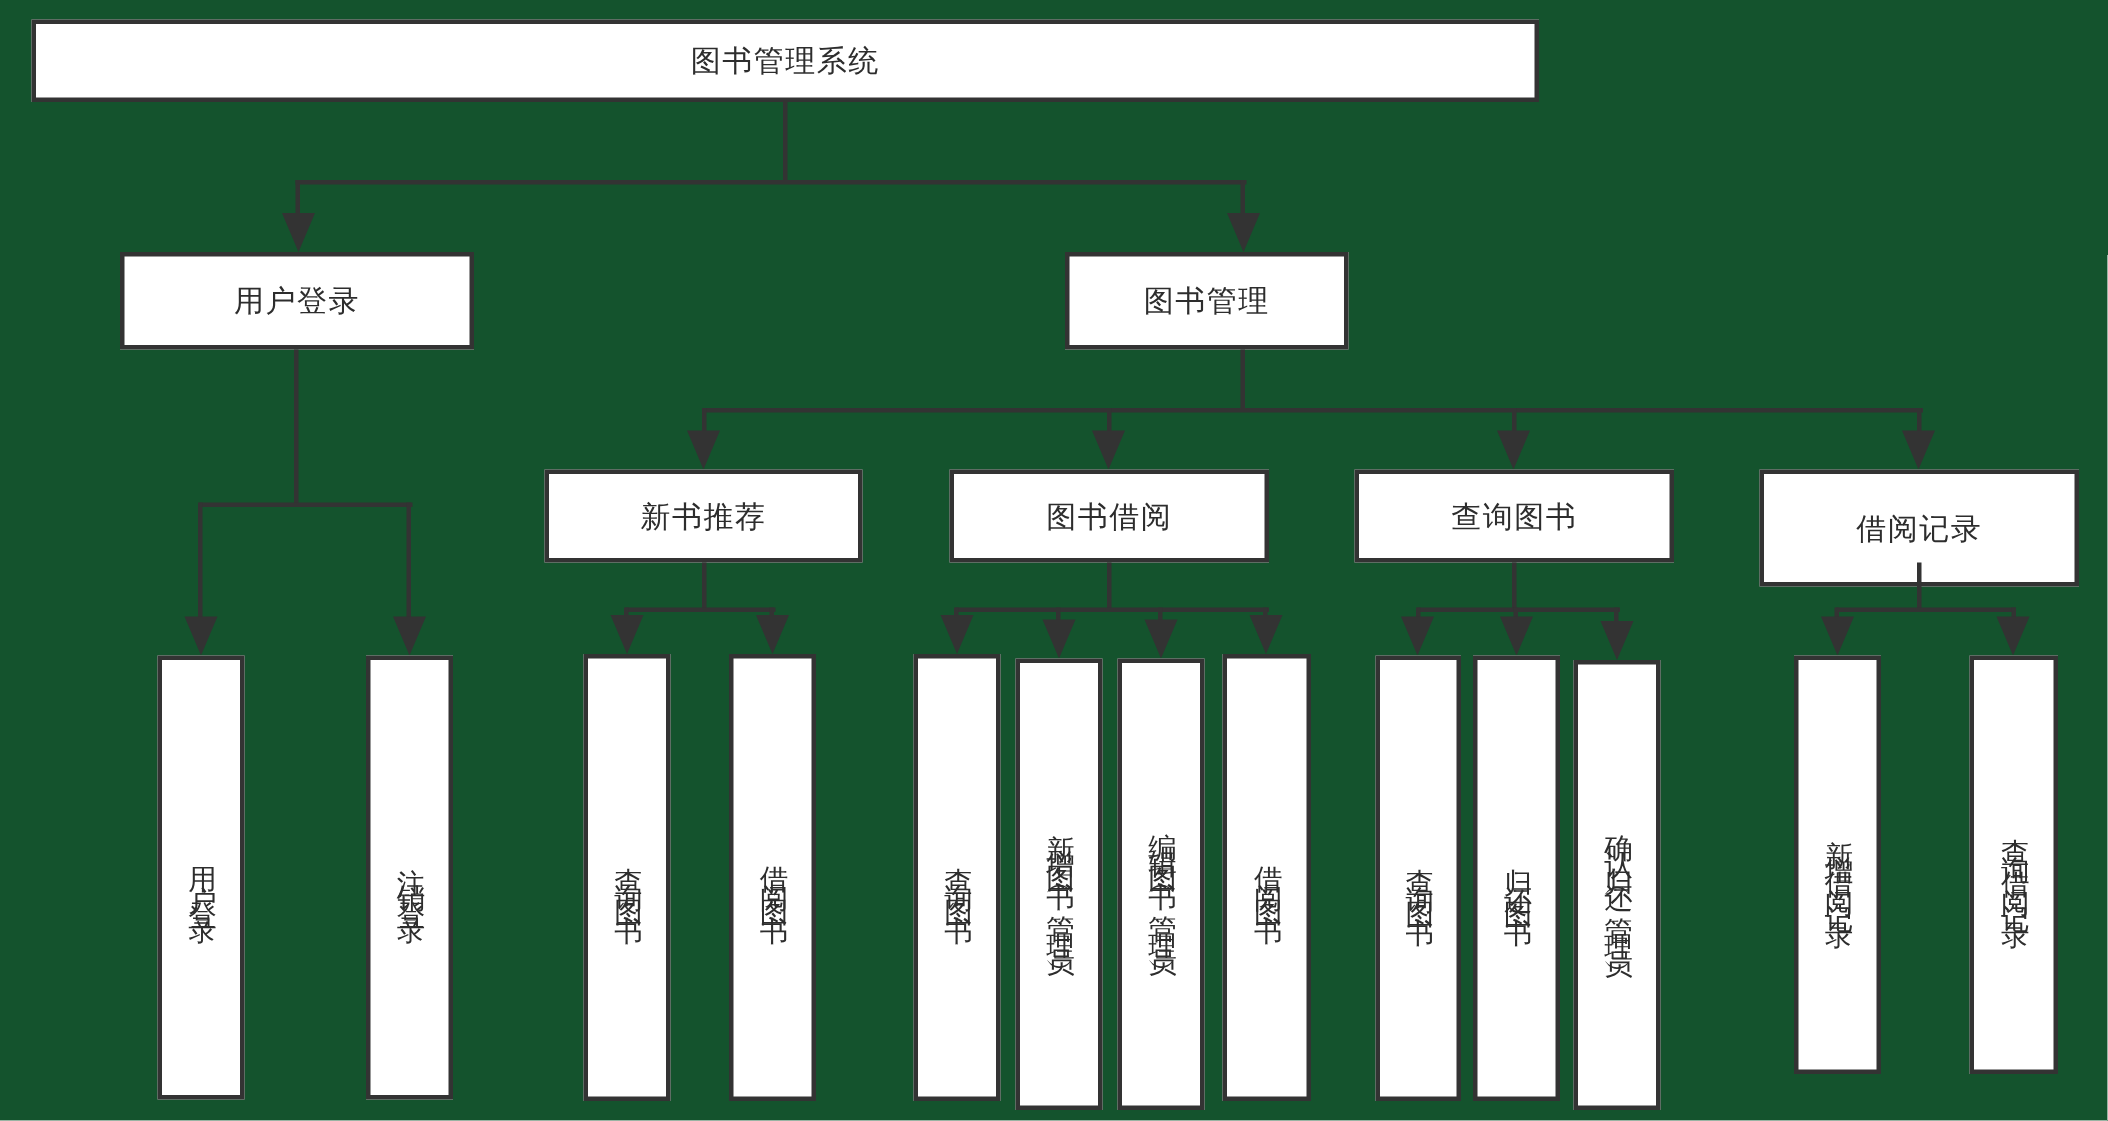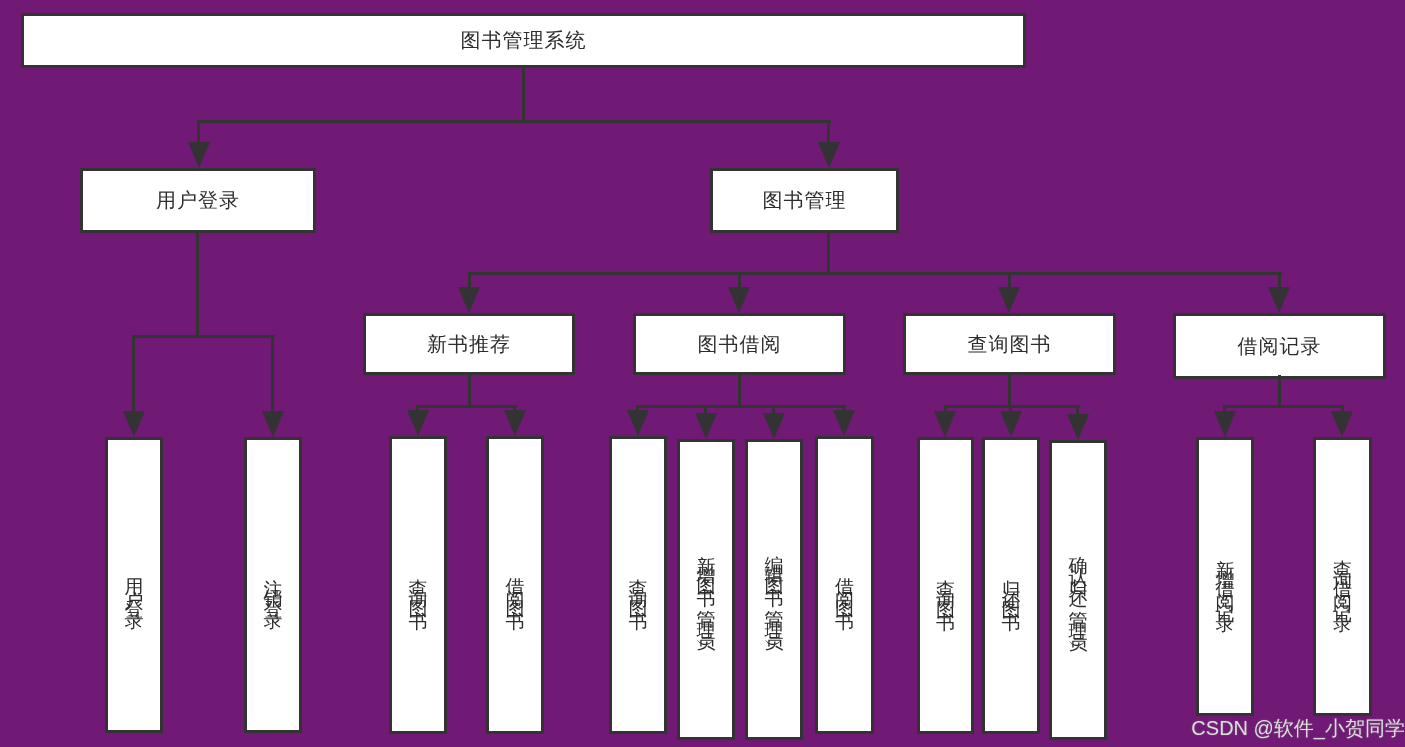--- a/index.html
+++ b/index.html
@@ -1,19 +1,19 @@
 <!DOCTYPE html>
 <html><head>
 <meta charset="utf-8">
 <style>
   html,body{margin:0;padding:0;background:#fff;}
   .canvas{
     position:relative;
     width:1405px;height:747px;
-    background:#701a75;
+    background:#14532d;
     overflow:hidden;
     font-family:"Liberation Sans","DejaVu Sans",sans-serif;
   }
   .box{
     position:absolute;
     box-sizing:border-box;
     border:3px solid #333;
     background:#fff;
     display:flex;
     align-items:center;
@@ -92,21 +92,21 @@
 
   <div class="box hbox" style="left:363px;top:313px;width:212px;height:62px;">
     <span>新书推荐</span>
   </div>
   <div class="box hbox" style="left:633px;top:313px;width:213px;height:62px;">
     <span>图书借阅</span>
   </div>
   <div class="box hbox" style="left:903px;top:313px;width:213px;height:62px;">
     <span>查询图书</span>
   </div>
-  <div class="box hbox" style="left:1173px;top:313px;width:213px;height:66px;">
+  <div class="box hbox" style="left:1173px;top:313px;width:213px;height:78px;">
     <span>借阅记录</span>
   </div>
 
   <div class="vline" style="left:468px;top:375px;height:32px;"></div>
   <div class="hline" style="left:417px;top:405px;width:100px;"></div>
   <div class="vline" style="left:416px;top:405px;height:8px;"></div>
   <div class="arrow" style="left:407px;top:410px;"></div>
   <div class="vline" style="left:513px;top:405px;height:8px;"></div>
   <div class="arrow" style="left:504px;top:410px;"></div>
 
@@ -174,15 +174,14 @@
     <span class="vtext">确认归还（管理员）</span>
   </div>
 
   <div class="box" style="left:1196px;top:437px;width:58px;height:279px;">
     <span class="vtext">新增借阅记录</span>
   </div>
   <div class="box" style="left:1313px;top:437px;width:59px;height:279px;">
     <span class="vtext">查询借阅记录</span>
   </div>
 
-  <div class="watermark">CSDN @软件_小贺同学</div>
 
 </div>
 
 </body></html>

